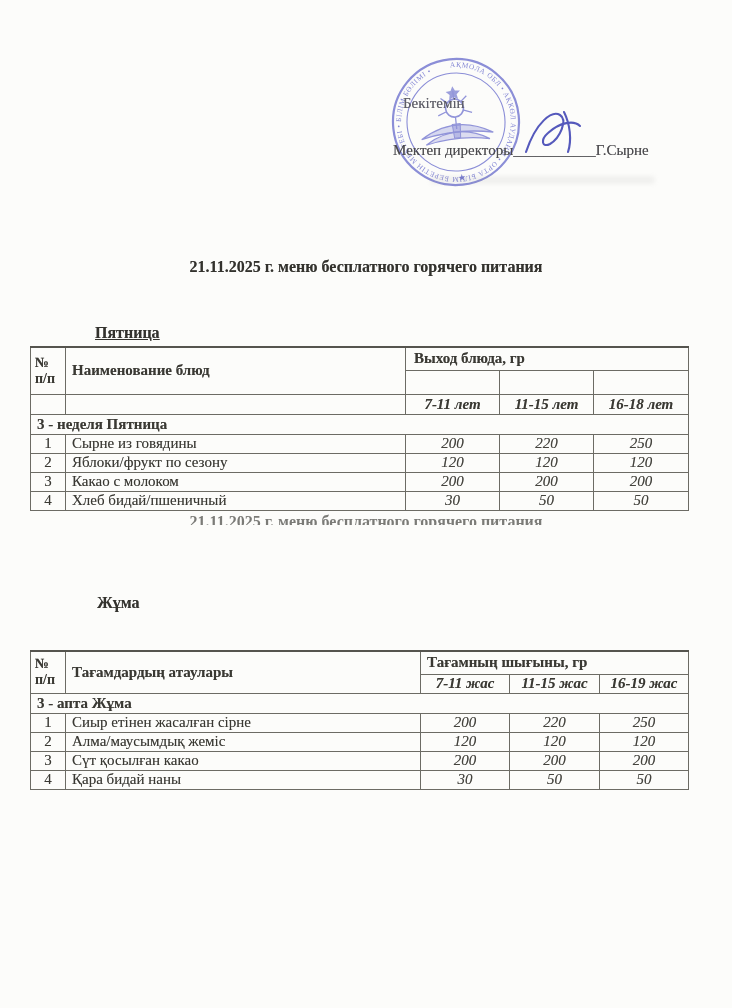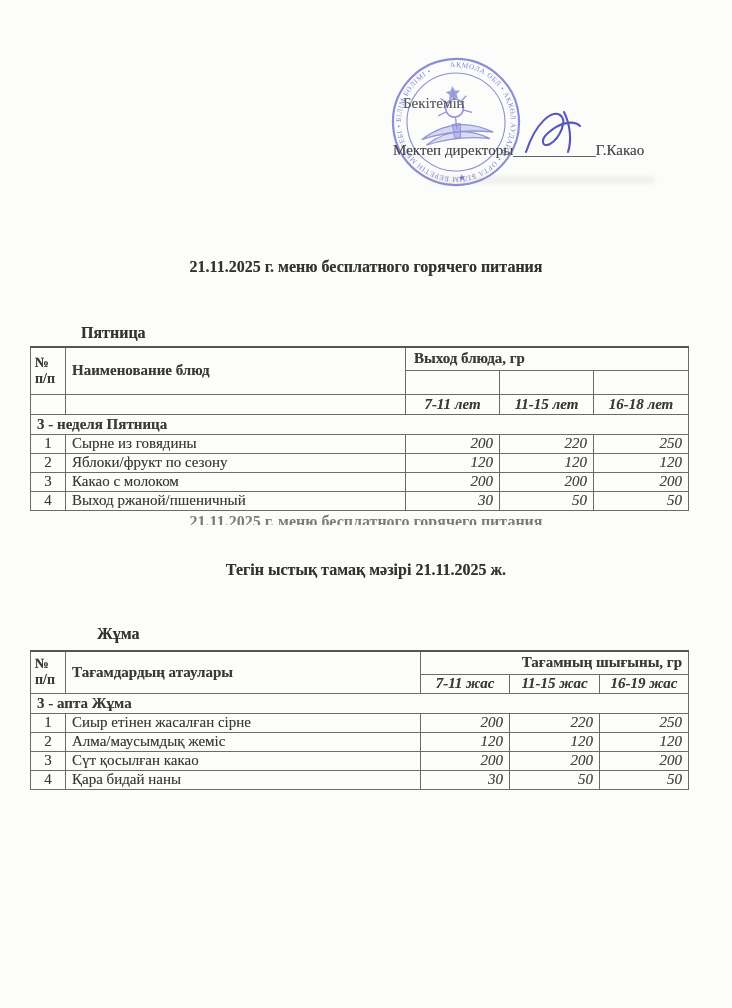--- a/index.html
+++ b/index.html
@@ -24,40 +24,40 @@
 
   
   .title-ru{position:absolute;left:0;top:258px;width:732px;text-align:center;
          font-size:16px;font-weight:bold;color:#33322d;}
   .title-kz{position:absolute;left:0;top:561px;width:732px;text-align:center;
          font-size:16px;font-weight:bold;color:#33322d;}
   .cut-title{position:absolute;left:0;top:512px;width:732px;height:13px;
          overflow:hidden;text-align:center;opacity:.72;filter:blur(.45px);}
   .cut-title span{font-size:16px;font-weight:bold;line-height:20px;color:#4a4a46;}
   .day-label{position:absolute;font-size:16px;font-weight:bold;color:#33322d;}
-  .day-ru{left:81px;top:324px;}
-  .day-kz{left:97px;top:625px;}
+  .day-ru{left:95px;top:324px;text-decoration:underline;}
+  .day-kz{left:97px;top:594px;}
 
   
   table{border-collapse:collapse;table-layout:fixed;position:absolute;
         left:30px;width:658px;font-size:15px;color:#3a3933;}
   .tbl-ru{top:346px;}
   .tbl-kz{top:650px;}
   td,th{border:1px solid #6c6b64;padding:0 6px;overflow:hidden;
         white-space:nowrap;font-weight:normal;text-align:left;
         text-shadow:0 0 0.5px rgba(70,70,70,.5);}
   table{border-top:2px solid #55544e;}
   th{font-weight:bold;}
   .c-no{text-align:center;padding:0 2px;}
   .no-head{font-size:14px;line-height:1.15;text-align:left;padding-left:4px;}
   .group-left{padding-left:8px;}
-  .group-center{text-align:right;}
+  .group-center{text-align:left;}
   .age{font-weight:bold;font-style:italic;text-align:center;font-size:15px;}
   .week{font-weight:bold;font-size:15px;}
-  .val{font-style:italic;text-align:right;color:#45443e;}
+  .val{font-style:italic;text-align:center;color:#45443e;}
   .r-h1{height:23px;} .r-h2{height:24px;} .r-age{height:20px;}
   .r-week{height:20px;} .r-data{height:19px;} .r-age2{height:19px;}
 </style>
 </head>
 <body>
 
 <div class="page">
 
   <svg class="stamp" viewBox="0 0 132 132" xmlns="http://www.w3.org/2000/svg">
     <g stroke="#5a5ec8" fill="none" opacity="0.85">
@@ -77,21 +77,21 @@
       <path d="M66 43 v-8 M57 55 l-8 3 M75 55 l8 3 M59 46 l-6 -5 M73 46 l6 -5 M66 61 v12" stroke-width="1.3" fill="none"></path>
       <path d="M62 68 h8 l-1 14 h-6 z" stroke-width="1" fill-opacity="0.5"></path>
       <path d="M66 30 l2.2 4.5 5 .5 -3.7 3.4 1 4.9 -4.5 -2.5 -4.5 2.5 1 -4.9 -3.7 -3.4 5 -.5 z" stroke="none" fill-opacity="0.9"></path>
     </g>
     <text x="66" y="125" font-size="9" fill="#5a5ec8" text-anchor="middle">★</text>
   </svg>
 
   <div class="approve-label scan-text">Бекітемін</div>
 
   <div class="director-line scan-text">
-    <span>Мектеп директоры</span><span>___________</span><span>Г.Какао</span>
+    <span>Мектеп директоры</span><span>___________</span><span>Г.Сырне</span>
   </div>
 
   <svg class="signature" viewBox="0 0 76 52" xmlns="http://www.w3.org/2000/svg">
     <path d="M8 46 C18 16 34 4 42 9 C50 14 42 32 32 38 C24 42 22 34 30 27 C42 16 56 14 62 20 M46 6 C52 18 54 34 50 46" stroke="#4347b5" stroke-width="2.1" fill="none" stroke-linecap="round" opacity="0.9"></path>
   </svg>
 
   <div class="scan-smudge"></div>
 
   <div class="title-ru scan-text">21.11.2025 г.  меню бесплатного горячего питания</div>
 
@@ -142,33 +142,32 @@
     </tr>
     <tr class="r-data">
       <td class="c-no">3</td>
       <td>Какао с молоком</td>
       <td class="val">200</td>
       <td class="val">200</td>
       <td class="val">200</td>
     </tr>
     <tr class="r-data">
       <td class="c-no">4</td>
-      <td>Выход ржаной/пшеничный</td>
+      <td>Хлеб бидай/пшеничный</td>
       <td class="val">30</td>
       <td class="val">50</td>
       <td class="val">50</td>
     </tr>
   </tbody>
     </table>
 
   <div class="cut-title">
     <span>21.11.2025 г.  меню бесплатного горячего питания</span>
   </div>
 
-  <div class="title-kz scan-text">Тегін ыстық тамақ  мәзірі 21.11.2025 ж.</div>
 
   <div class="day-label day-kz scan-text">Жұма</div>
 
   <table class="tbl-kz">
     <colgroup>
       <col style="width:35px">
         <col style="width:355px">
       <col style="width:89px">
         <col style="width:90px">
         <col style="width:89px">

